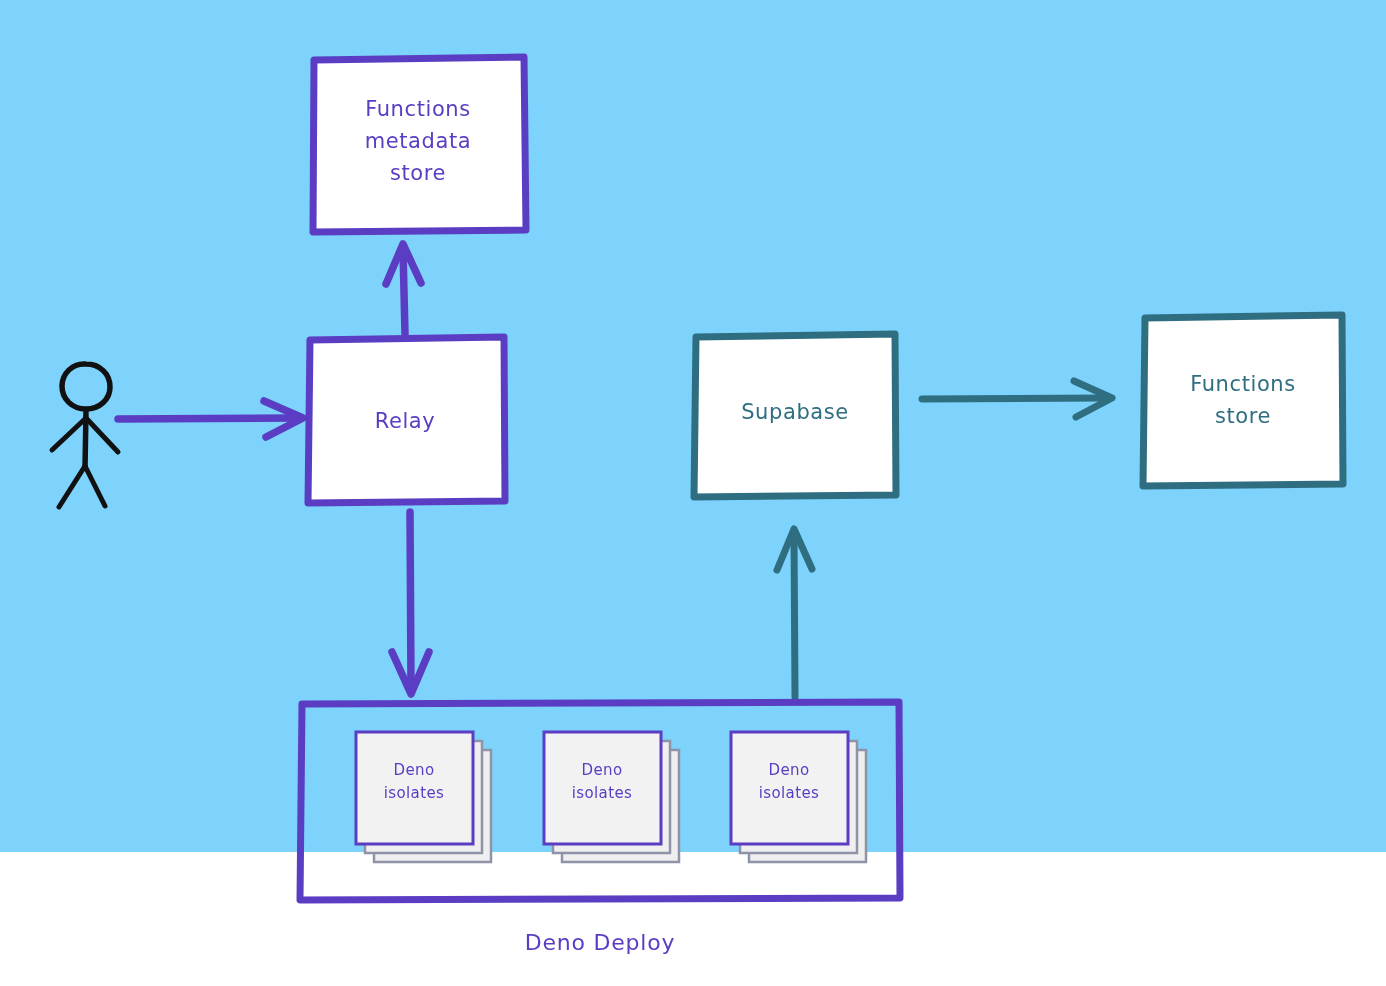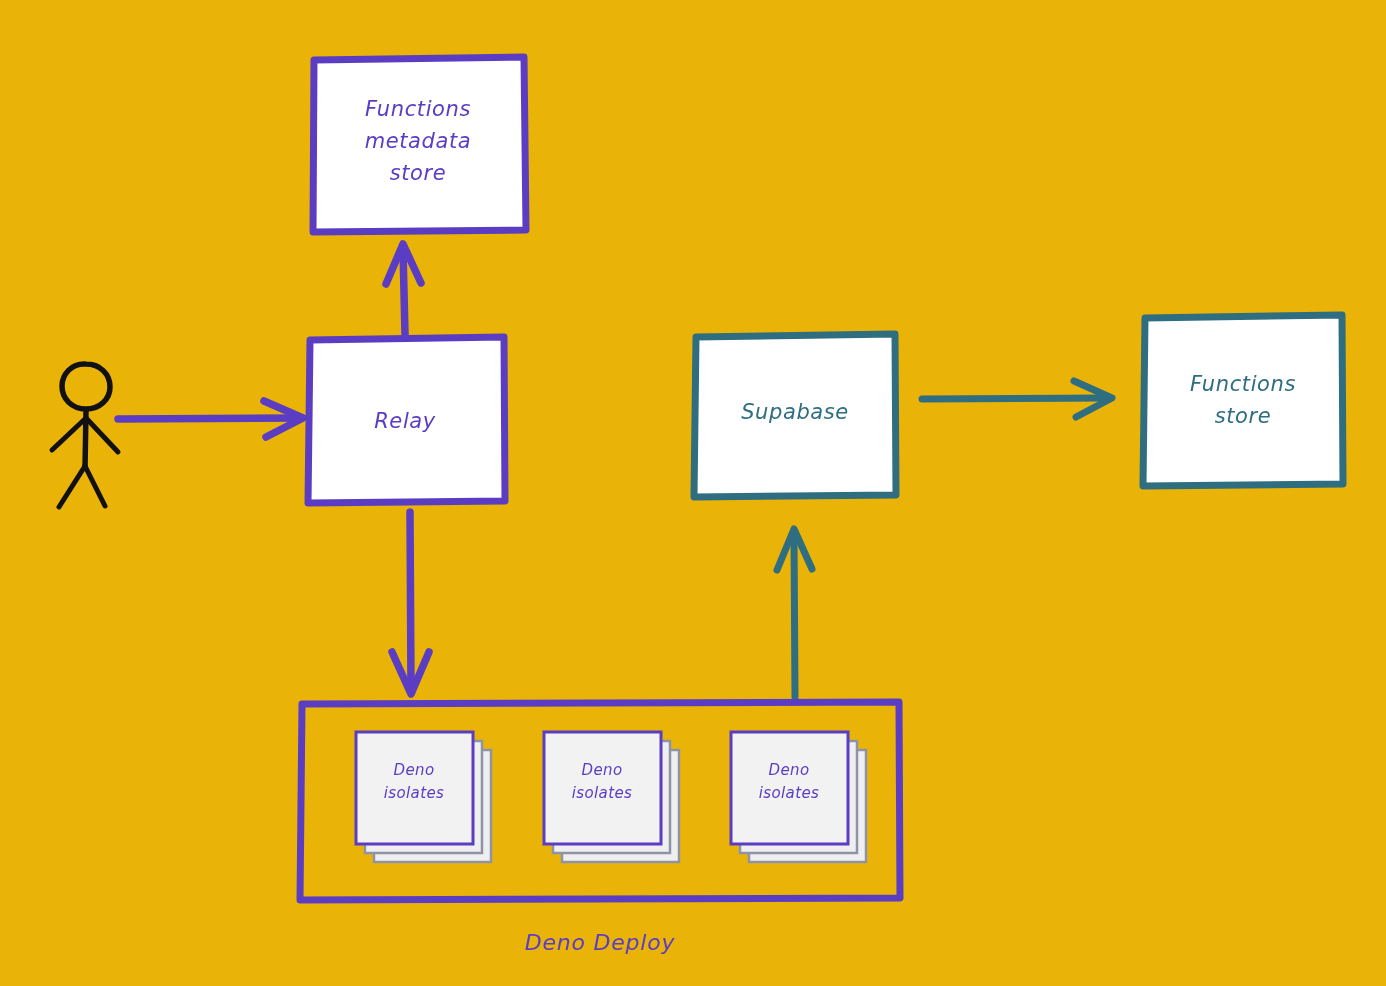--- a/index.html
+++ b/index.html
@@ -9,23 +9,22 @@
   }
   body {
     width: 1386px;
     height: 986px;
     overflow: hidden;
     font-family: "DejaVu Sans", sans-serif;
   }
   #diagram-root {
     position: relative;
     width: 1386px;
-    height: 986px;
-    background: #eab308;
-    font-style: italic;
+    height: 852px;
+    background: #7dd3fc;
   }
   svg.canvas {
     position: absolute;
     top: 0;
     left: 0;
     width: 1386px;
     height: 986px;
   }
   .node-label {
     font-family: "DejaVu Sans", sans-serif;

